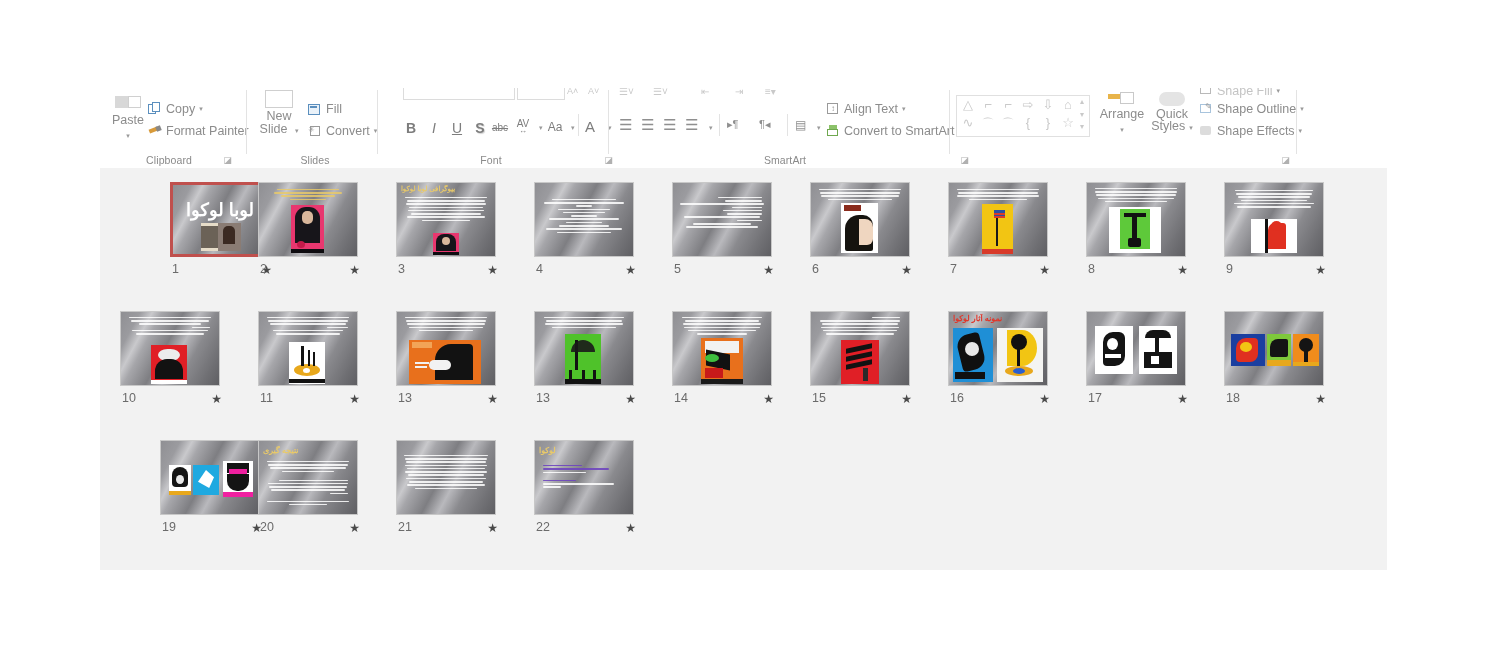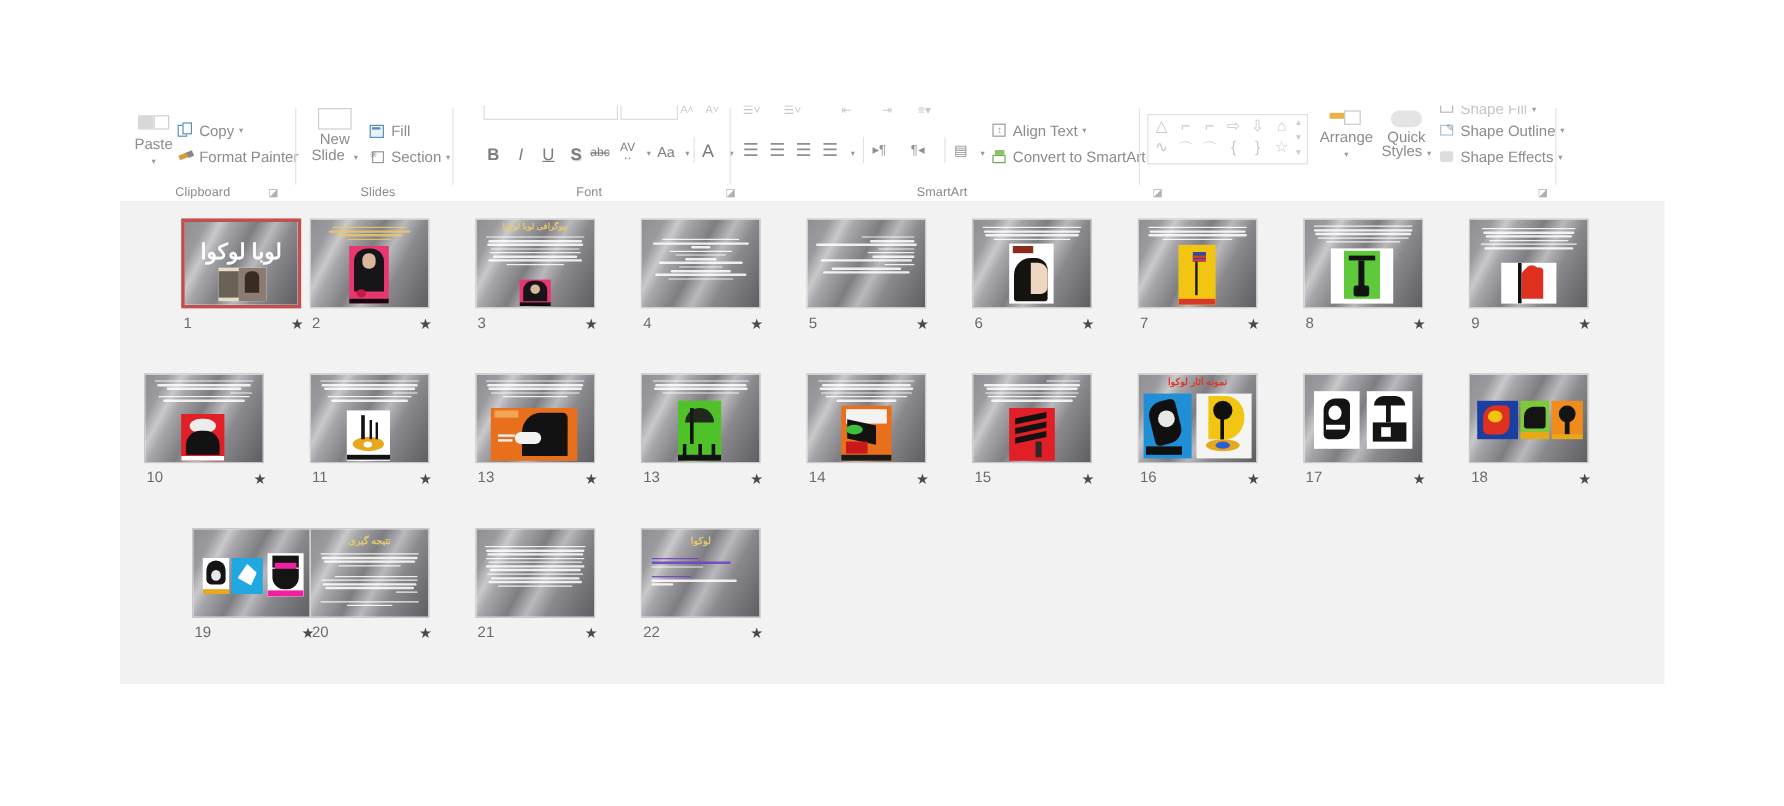--- a/index.html
+++ b/index.html
@@ -41,21 +41,21 @@
          box-sizing:border-box;overflow:hidden;}
   .thumb-wrap.sel .thumb{border:3px solid #c0504d;}
   .meta{position:relative;height:22px;margin-top:4px;}
   .snum{position:absolute;left:2px;top:1px;font-size:12.5px;color:#6b6b6b;}
   .star{position:absolute;right:2px;top:2px;font-size:12px;color:#4a4a4a;}
 
   
   .sl{position:absolute;left:0;top:0;right:0;bottom:0;
       background:linear-gradient(118deg,#8f8f93 0%,#9b9b9f 14%,#c9c9cc 23%,#a6a6aa 30%,
                                  #7e7e82 46%,#b9b9bd 58%,#8a8a8e 70%,#6f6f73 88%,#5f5f63 100%);}
-  .ttl{position:absolute;left:4%;right:4%;text-align:center;color:#e8c96a;font-weight:bold;
+  .ttl{position:absolute;left:4%;right:4%;color:#e8c96a;font-weight:bold;
        letter-spacing:-.2px;white-space:nowrap;overflow:hidden;}
   .bigttl{position:absolute;left:0;right:0;text-align:center;color:#ffffff;font-weight:bold;}
   .lines{position:absolute;left:5%;right:5%;}
   .ln{height:1.6px;background:rgba(255,255,255,.86);margin:1.7px auto;border-radius:1px;}
   .ln.g{background:rgba(232,201,106,.85);}
   .ln.p{background:rgba(110,70,190,.9);height:1.8px;}
   .pic{position:absolute;background:#fff;overflow:hidden;}
   .sw{position:absolute;}
 </style>
 </head>
@@ -104,21 +104,21 @@
           <span style="position:absolute;left:0;top:1px;width:12px;height:11px;border:1.2px solid #5b8fbe;background:#eaf2f9;box-sizing:border-box;"></span>
           <span style="position:absolute;left:2px;top:3px;width:7px;height:2px;background:#5b8fbe;"></span>
         </span>
         <span>Fill</span>
       </div>
       <div class="btn" style="left:53px;top:36px;">
         <span class="ico" style="position:relative;width:14px;height:13px;">
           <span style="position:absolute;left:2px;top:1px;width:10px;height:10px;border:1.2px solid #9a9a9a;box-sizing:border-box;"></span>
           <span style="position:absolute;left:0;top:0;font-size:8px;color:#9a9a9a;">✳</span>
         </span>
-        <span>Section</span>
+        <span>Convert</span>
         <span class="caret">▾</span>
       </div>
       <div class="glabel">Slides</div>
     </div>
     <div class="rsep" style="left:277px;"></div>
 
     <div class="rgroup" style="left:285px;width:212px;">
       <div class="abox" style="left:18px;top:-4px;width:110px;height:14px;"></div>
       <div class="abox" style="left:132px;top:-4px;width:46px;height:14px;"></div>
       <div style="position:absolute;left:182px;top:-2px;font-size:9px;color:#c9c9c9;">A˄</div>
@@ -241,21 +241,21 @@
         <span class="caret">▾</span>
       </div>
       <div class="dlg" style="right:2px;">◪</div>
     </div>
     <div class="rsep" style="left:1196px;"></div>
 
   </div>
 
   <div class="sorter">
 
-    <div class="thumb-wrap sel" style="left:16px;top:14px;padding-left:35px;">
+    <div class="thumb-wrap sel" style="left:35px;top:14px;padding-left:35px;">
       <div class="thumb">
         <div class="sl">
           <div class="bigttl" style="top:14px;font-size:18px;">لوبا لوكوا</div>
           <div class="pic" style="left:28px;top:38px;width:40px;height:28px;background:#e6dcc8;">
             <div class="sw" style="left:0;top:3px;width:17px;height:22px;background:#6b6257;"></div>
             <div class="sw" style="left:17px;top:0;width:23px;height:28px;background:#8a7c74;"></div>
             <div class="sw" style="left:22px;top:3px;width:12px;height:18px;background:#3b2a22;border-radius:5px 5px 0 0;"></div>
           </div>
         </div>
       </div>

